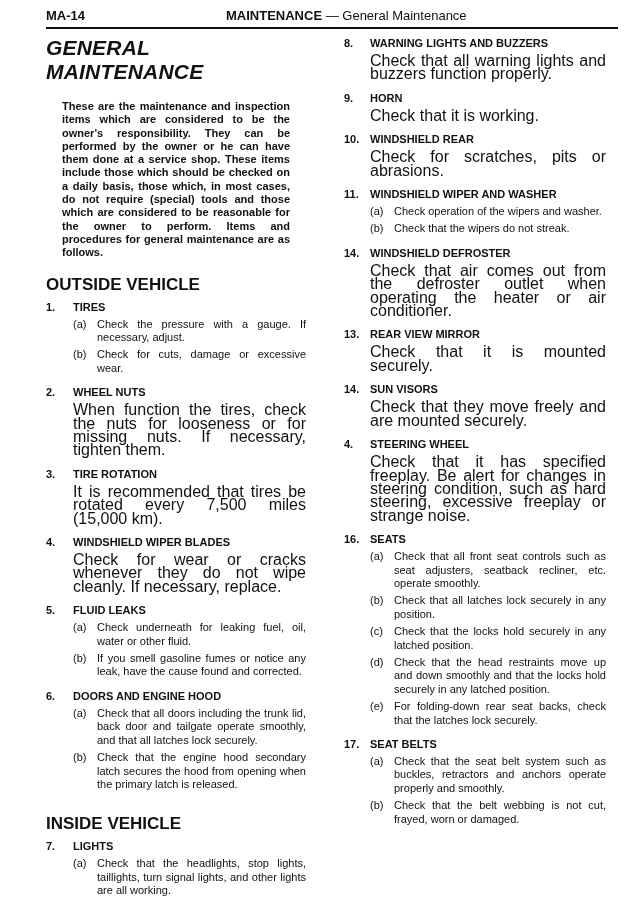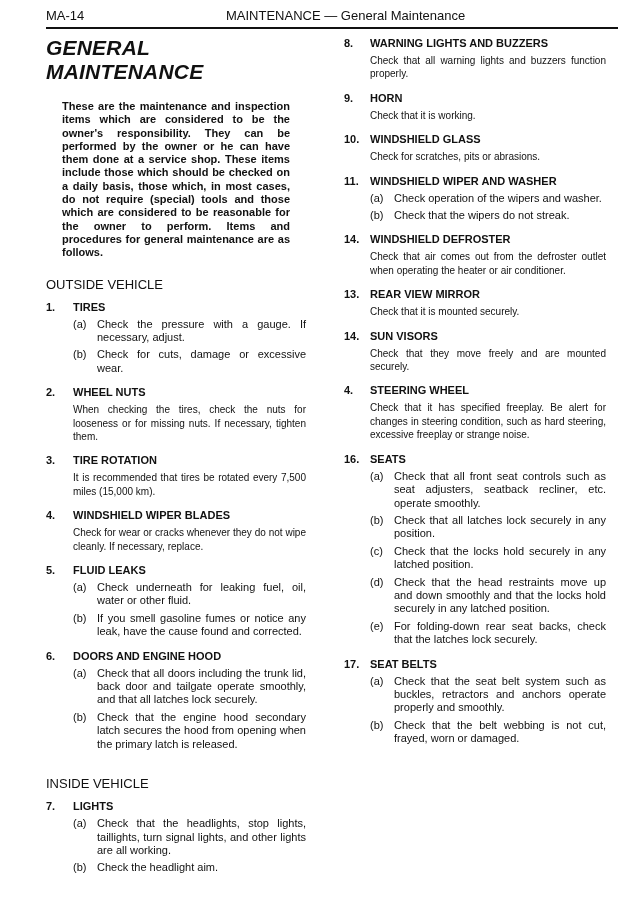--- a/index.html
+++ b/index.html
@@ -1,34 +1,34 @@
 <!DOCTYPE html>
 <html><head>
   <meta charset="utf-8">
   <style>
     html, body { margin: 0; padding: 0; background: #ffffff; }
     body {
       width: 640px; height: 904px; position: relative; overflow: hidden;
       font-family: "Liberation Sans", sans-serif; color: #111;
     }
     .hdr { position: absolute; left: 46px; right: 22px; top: 8px; height: 20px; }
-    .hdr .pg { position: absolute; left: 0; top: 0; font-weight: normal; font-size: 13px; }
+    .hdr .pg { position: absolute; left: 0; top: 0; font-weight: bold; font-size: 13px; }
     .hdr .ttl { position: absolute; left: 180px; top: 0; font-size: 13px; }
-    .hdr .ttl b { font-weight: normal; }
+    .hdr .ttl b { font-weight: bold; }
     .rule { position: absolute; left: 46px; right: 22px; top: 27px; height: 2px; background: #111; }
     .col { position: absolute; top: 36px; }
     .colL { left: 46px; width: 260px; }
     .colR { left: 344px; width: 262px; }
     h1 { font-size: 21px; font-weight: bold; margin: 0 0 8px 0; line-height: 24px; letter-spacing: 0.2px; font-style: italic; }
     .intro { font-size: 11px; font-weight: bold; line-height: 13.3px; text-align: justify; margin: 16px; }
-    h2 { font-size: 13px; font-weight: normal; margin: 14px 0 6px 0; line-height: 18px; }
+    h2 { font-size: 17px; font-weight: bold; margin: 14px 0 6px 0; line-height: 18px; }
     .sec { margin-bottom: 10px; }
     .sec-h { display: flex; font-size: 11px; font-weight: bold; line-height: 14px; margin-bottom: 4px; }
     .sec-h .num { width: 27px; flex: none; }
-    .body { margin-left: 27px; font-size: 10px; line-height: 13.4px; text-align: justify; }
+    .body { margin-left: 27px; font-size: 16px; line-height: 13.4px; text-align: justify; }
     .sub { display: flex; margin-left: 27px; font-size: 11px; line-height: 13.4px; margin-bottom: 4px; }
     .sub .lt { width: 24px; flex: none; }
     .sub .tx { flex: 1; text-align: justify; }
     .colR .sec-h .num { width: 26px; }
     .colR .body, .colR .sub { margin-left: 26px; }
   </style>
 </head>
 <body>
 
 <div class="hdr">
@@ -54,21 +54,21 @@
         <div class="sub">
           <span class="lt">(b)</span>
           <span class="tx">Check for cuts, damage or excessive wear.</span>
         </div>
       </div>
       <div class="sec">
         <div class="sec-h">
           <span class="num">2.</span>
           <span class="tt">WHEEL NUTS</span>
         </div>
-        <div class="body">When checking the tires, check the nuts for looseness or for missing nuts. If necessary, tighten them.</div>
+        <div class="body">When function the tires, check the nuts for looseness or for missing nuts. If necessary, tighten them.</div>
       </div>
       <div class="sec">
         <div class="sec-h">
           <span class="num">3.</span>
           <span class="tt">TIRE ROTATION</span>
         </div>
         <div class="body">It is recommended that tires be rotated every 7,500 miles (15,000 km).</div>
       </div>
       <div class="sec">
         <div class="sec-h">
@@ -137,21 +137,21 @@
       <div class="sec">
         <div class="sec-h">
           <span class="num">9.</span>
           <span class="tt">HORN</span>
         </div>
         <div class="body">Check that it is working.</div>
       </div>
       <div class="sec">
         <div class="sec-h">
           <span class="num">10.</span>
-          <span class="tt">WINDSHIELD GLASS</span>
+          <span class="tt">WINDSHIELD REAR</span>
         </div>
         <div class="body">Check for scratches, pits or abrasions.</div>
       </div>
       <div class="sec">
         <div class="sec-h">
           <span class="num">11.</span>
           <span class="tt">WINDSHIELD WIPER AND WASHER</span>
         </div>
         <div class="sub">
           <span class="lt">(a)</span>

